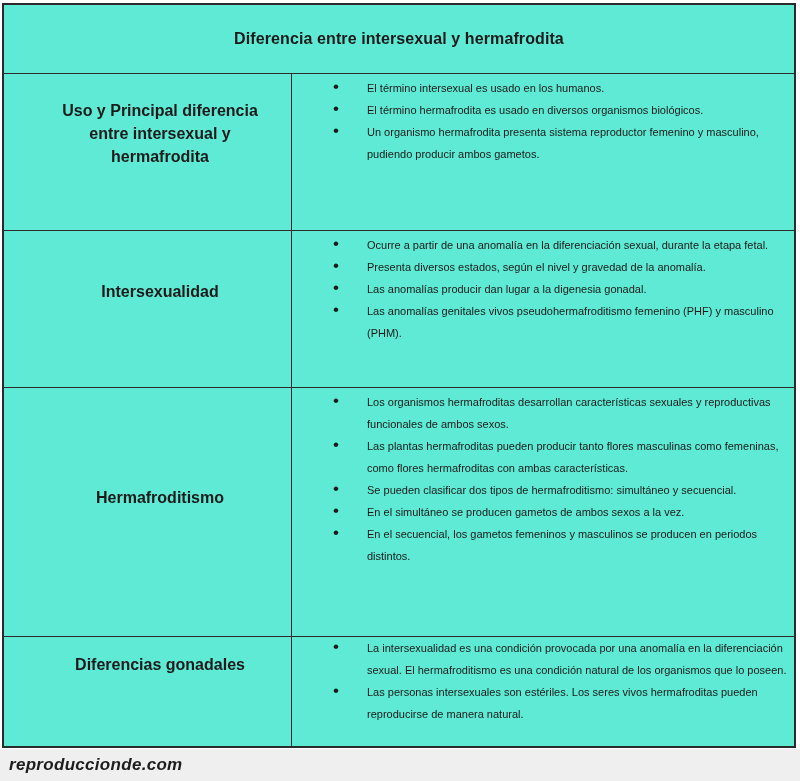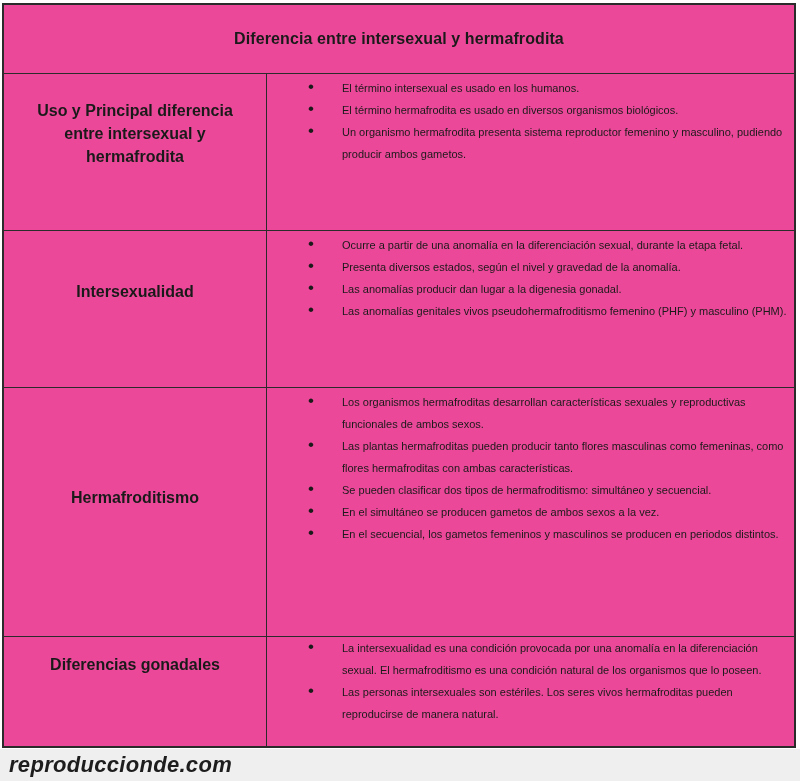--- a/index.html
+++ b/index.html
@@ -17,21 +17,21 @@
     font-family: "Liberation Sans", sans-serif;
     color: var(--text);
     overflow: hidden;
   }
   .table {
     position: absolute;
     left: 2px;
     top: 3px;
     width: 794px;
     border: 2px solid var(--border);
-    background: #ec4899;
+    background: #5eead4;
   }
   .header-row {
     height: 68px;
     display: flex;
     align-items: center;
     justify-content: center;
   }
   .table-title {
     font-weight: bold;
     font-size: 16px;
@@ -48,20 +48,21 @@
   .row-3 { height: 110px; }
   .label-cell {
     width: 263px;
     flex: 0 0 263px;
     border-right: 1px solid var(--border);
     text-align: center;
     font-weight: bold;
     font-size: 16px;
     line-height: 23px;
     padding: 0 18px;
+    margin-left: 25px;
   }
   .row-0 .label-cell { padding-top: 25px; }
   .row-1 .label-cell { padding-top: 49px; }
   .row-2 .label-cell { padding-top: 98px; }
   .row-3 .label-cell { padding-top: 16px; }
   .content-cell {
     flex: 1;
     padding: 3px 6px 0 0;
     overflow: hidden;
   }
@@ -90,21 +91,21 @@
     top: 749px;
     width: 800px;
     height: 32px;
     background: var(--footer-bg);
     display: flex;
     align-items: center;
   }
   .site-name {
     font-weight: bold;
     font-style: italic;
-    font-size: 22px;
+    font-size: 17px;
     padding-left: 9px;
     letter-spacing: 0.3px;
     color: #1d1d1d;
   }
 </style>
 </head>
 <body>
 
 <div class="table">
   <div class="header-row">

